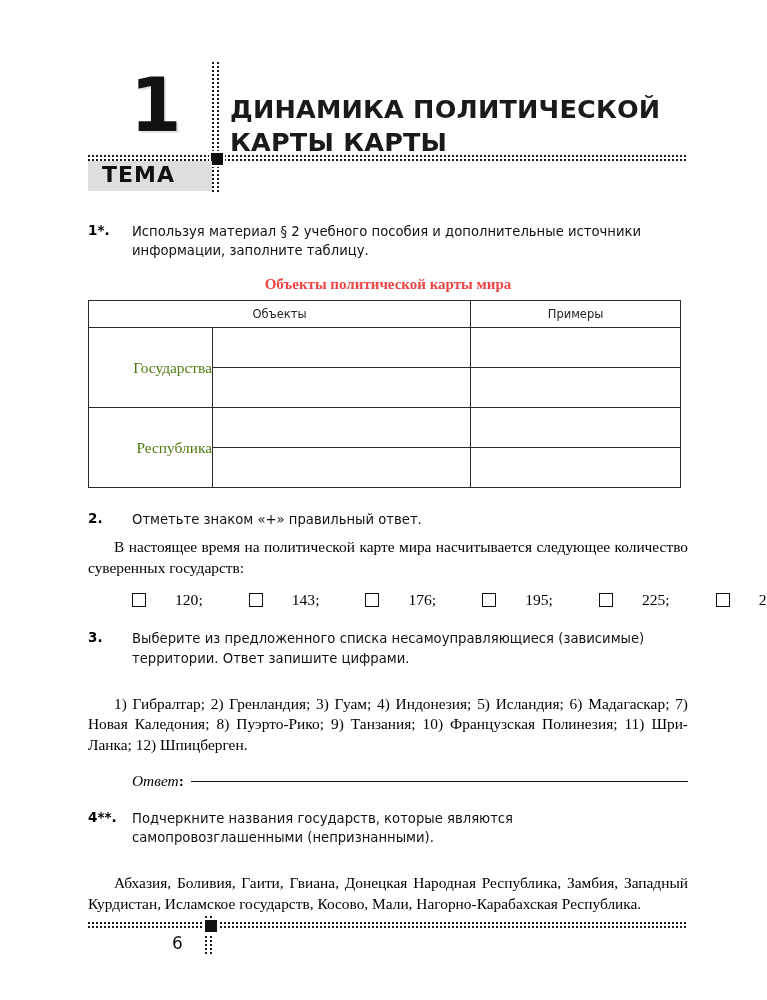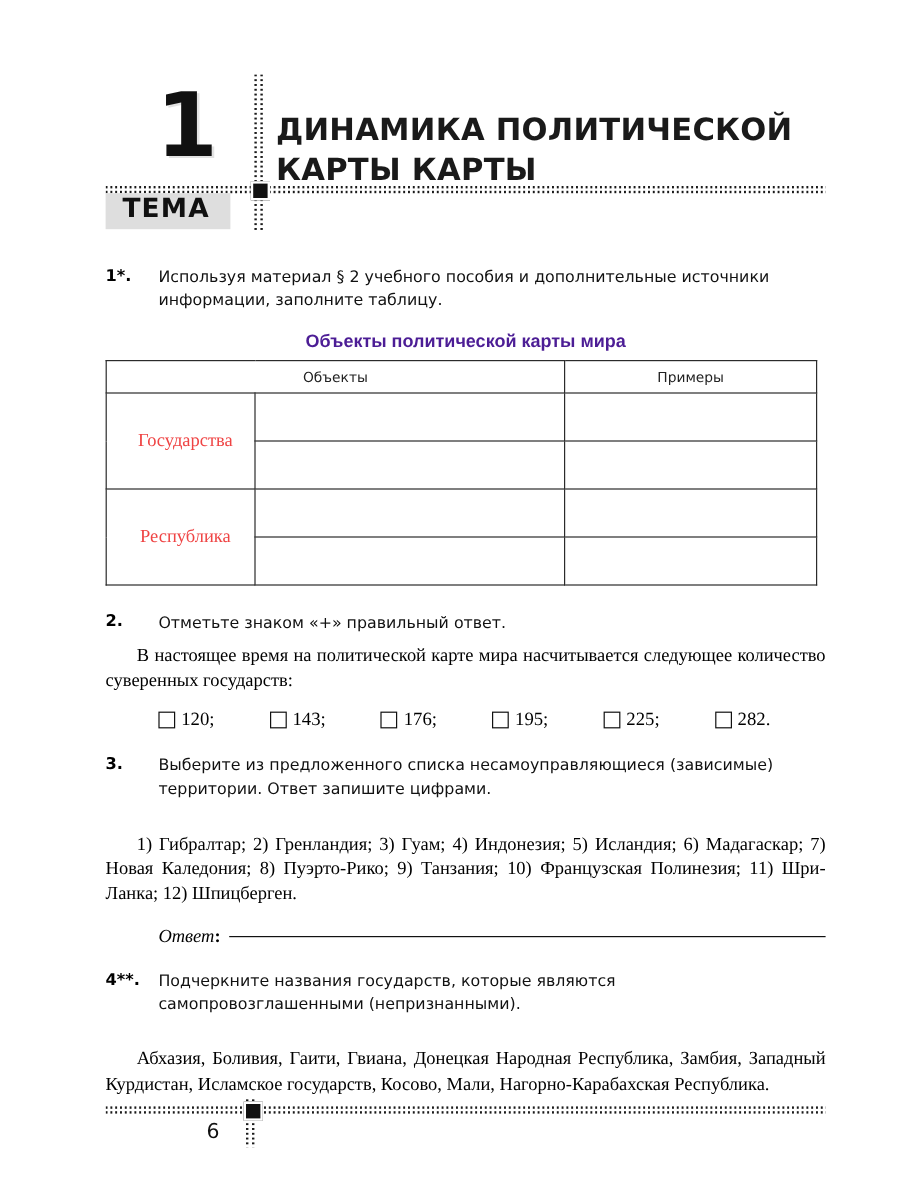--- a/index.html
+++ b/index.html
@@ -104,21 +104,21 @@
     background: #111111;
     border: 2px solid #ffffff;
     box-sizing: content-box;
   }
   .rule-square.header-sq { left: 121px; top: -4px; }
 
   .theme-label {
     position: absolute;
     left: 88px;
     top: 161px;
-    width: 104px;
+    width: 124px;
     height: 30px;
     background: #dedede;
   }
   .theme-label span {
     position: absolute;
     left: 14px;
     top: 1px;
     font-family: "DejaVu Sans", sans-serif;
     font-size: 22px;
     font-weight: 700;
@@ -164,26 +164,26 @@
     font-size: 15.4px;
     line-height: 1.33;
     text-align: justify;
     color: #000;
   }
   .serif-par.indent { text-indent: 26px; }
 
   
   .table-caption {
     text-align: center;
-    font-family: Liberation Sans, sans-serif;
+    font-family: Liberation Serif, serif;
     font-size: 15px;
     font-weight: 700;
     margin-top: 16px;
     margin-bottom: 7px;
-    color: #4c1d95;
+    color: #ef4444;
   }
 
   
   .obj-table {
     width: 592px;
     border-collapse: collapse;
     table-layout: fixed;
   }
   .obj-table td, .obj-table th {
     border: 1px solid #2b2b2b;
@@ -199,43 +199,44 @@
     font-family: "DejaVu Sans", sans-serif;
     font-size: 11.5px;
     font-weight: 400;
     color: #222;
     text-align: center;
     vertical-align: middle;
   }
   .obj-table td.rowlabel {
     font-family: "Liberation Serif", serif;
     font-size: 15.4px;
-    text-align: center;
+    text-align: right;
     vertical-align: middle;
     padding-left: 8px;
-    color: #ef4444;
+    color: #4d7c0f;
   }
   .obj-table td.blank {
     height: 39px;
   }
 
   
   .choice-row {
     margin-top: 13px;
     padding-left: 44px;
     display: flex;
     align-items: center;
   }
   .choice {
     display: flex;
     align-items: center;
     margin-right: 46px;
     font-family: "Liberation Serif", serif;
     font-size: 15.6px;
     color: #000;
+    gap: 24px;
   }
   .choice:last-child { margin-right: 0; }
   .checkbox {
     display: inline-block;
     width: 14px;
     height: 14px;
     border: 1.6px solid #111;
     margin-right: 5px;
     background: #fff;
     box-sizing: border-box;

